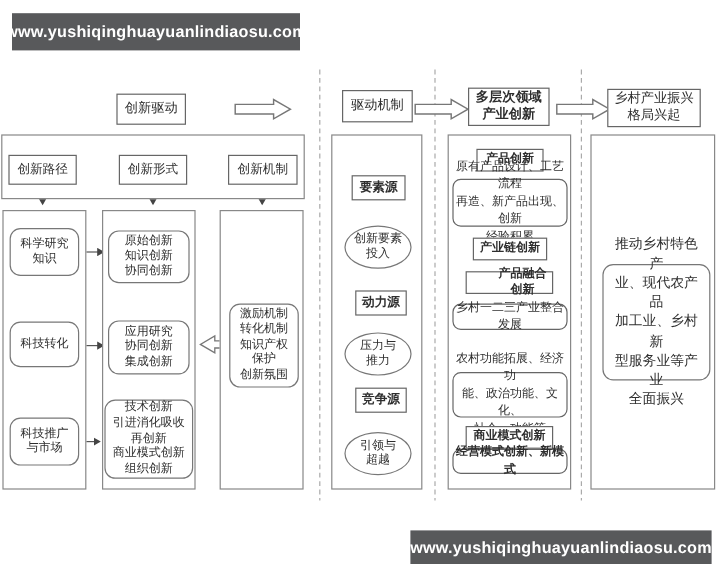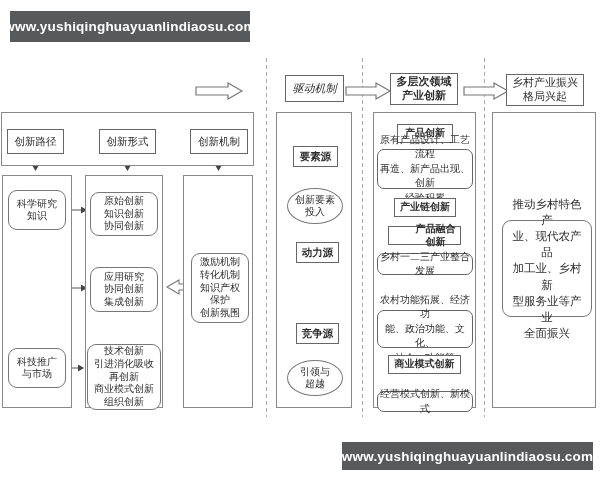--- a/index.html
+++ b/index.html
@@ -54,60 +54,64 @@
     <line x1="66" y1="368" x2="83" y2="368" stroke="#555" stroke-width="1" marker-end="url(#ah)"></line>
 
     <path d="M287,206 L281,206 L281,295 L284,295" fill="none" stroke="#555" stroke-width="1" marker-end="url(#ah)"></path>
     <path d="M281,298 L281,378 L284,378" fill="none" stroke="#555" stroke-width="1" marker-end="url(#ah)"></path>
     <path d="M343,378 L347,378 L347,206 L345,206" fill="none" stroke="#555" stroke-width="1" marker-end="url(#ah)"></path>
   </svg>
 
   <div class="abs wm" style="left:10px;top:11px;width:240px;height:31px;">www.yushiqinghuayuanlindiaosu.com</div>
   <div class="abs wm" style="left:342px;top:442px;width:251px;height:28px;">www.yushiqinghuayuanlindiaosu.com</div>
 
+  <div class="abs box hdr" style="left:97px;top:78px;width:58px;height:26px;">创新驱动</div>
 
   <div class="abs container" style="left:1px;top:112px;width:253px;height:54px;"></div>
   <div class="abs box sub" style="left:7px;top:129px;width:57px;height:25px;">创新路径</div>
   <div class="abs box sub" style="left:190px;top:129px;width:58px;height:25px;">创新机制</div>
   <div class="abs box sub" style="left:99px;top:129px;width:57px;height:25px;">创新形式</div>
 
   <div class="abs container" style="left:2px;top:175px;width:70px;height:233px;"></div>
   <div class="abs box rounded item" style="left:8px;top:190px;width:58px;height:40px;">科学研究
 知识</div>
+  <div class="abs box rounded item" style="left:8px;top:268px;width:58px;height:38px;">科技转化</div>
   <div class="abs box rounded item" style="left:8px;top:348px;width:58px;height:40px;">科技推广
 与市场</div>
 
   <div class="abs container" style="left:85px;top:175px;width:78px;height:233px;"></div>
   <div class="abs box rounded item" style="left:90px;top:192px;width:68px;height:44px;">原始创新
 知识创新
 协同创新</div>
   <div class="abs box rounded item" style="left:90px;top:267px;width:68px;height:45px;">应用研究
 协同创新
 集成创新</div>
-  <div class="abs box rounded item" style="left:87px;top:344px;width:74px;height:66px;line-height:1.28;">技术创新
+  <div class="abs box rounded item" style="left:87px;top:333px;width:74px;height:66px;line-height:1.28;">技术创新
 引进消化吸收
 再创新
 商业模式创新
 组织创新</div>
 
   <div class="abs container" style="left:183px;top:175px;width:70px;height:233px;"></div>
   <div class="abs box rounded item" style="left:191px;top:253px;width:58px;height:70px;line-height:1.28;">激励机制
 转化机制
 知识产权
 保护
 创新氛围</div>
 
-  <div class="abs box hdr" style="left:285px;top:75px;width:59px;height:27px;font-style:italic;">驱动机制</div>
+  <div class="abs box hdr" style="left:285px;top:75px;width:59px;height:27px;">驱动机制</div>
   <div class="abs container" style="left:276px;top:112px;width:76px;height:296px;"></div>
 
   <div class="abs box cat sub" style="left:293px;top:146px;width:45px;height:21px;">要素源</div>
   <div class="abs box ellipse item" style="left:287px;top:188px;width:56px;height:36px;">创新要素
 投入</div>
 
   <div class="abs box cat sub" style="left:296px;top:242px;width:43px;height:21px;">动力源</div>
+  <div class="abs box ellipse item" style="left:287px;top:277px;width:56px;height:36px;">压力与
+推力</div>
 
   <div class="abs box cat sub" style="left:296px;top:323px;width:43px;height:21px;">竞争源</div>
   <div class="abs box ellipse item" style="left:287px;top:360px;width:56px;height:36px;">引领与
 超越</div>
 
   <div class="abs box hdr" style="left:390px;top:73px;width:68px;height:32px;font-weight:600;">多层次领域
 产业创新</div>
   <div class="abs container" style="left:373px;top:112px;width:103px;height:296px;"></div>
 
   <div class="abs box cat item" style="left:397px;top:124px;width:56px;height:19px;">产品创新</div>
@@ -118,21 +122,21 @@
   <div class="abs box cat item" style="left:394px;top:198px;width:62px;height:19px;">产业链创新</div>
 
   <div class="abs box cat item" style="left:388px;top:226px;width:73px;height:19px;padding-left:22px;">产品融合创新</div>
   <div class="abs box desc" style="left:377px;top:253px;width:96px;height:22px;">乡村一二三产业整合发展</div>
 
   <div class="abs box desc" style="left:377px;top:310px;width:96px;height:38px;">农村功能拓展、经济功
 能、政治功能、文化、
 社会、功能等</div>
 
   <div class="abs box cat item" style="left:388px;top:355px;width:73px;height:19px;">商业模式创新</div>
-  <div class="abs box desc" style="left:377px;top:391px;width:96px;height:21px;">经营模式创新、新模式</div>
+  <div class="abs box desc" style="left:377px;top:374px;width:96px;height:21px;font-weight:bold;">经营模式创新、新模式</div>
 
   <div class="abs box hdr" style="left:506px;top:74px;width:78px;height:32px;">乡村产业振兴
 格局兴起</div>
   <div class="abs container" style="left:492px;top:112px;width:104px;height:296px;"></div>
   <div class="abs box rounded" style="left:502px;top:220px;width:90px;height:97px;font-size:11.5px;line-height:1.4;padding:6px 4px;">推动乡村特色产
 业、现代农产品
 加工业、乡村新
 型服务业等产业
 全面振兴</div>
 

